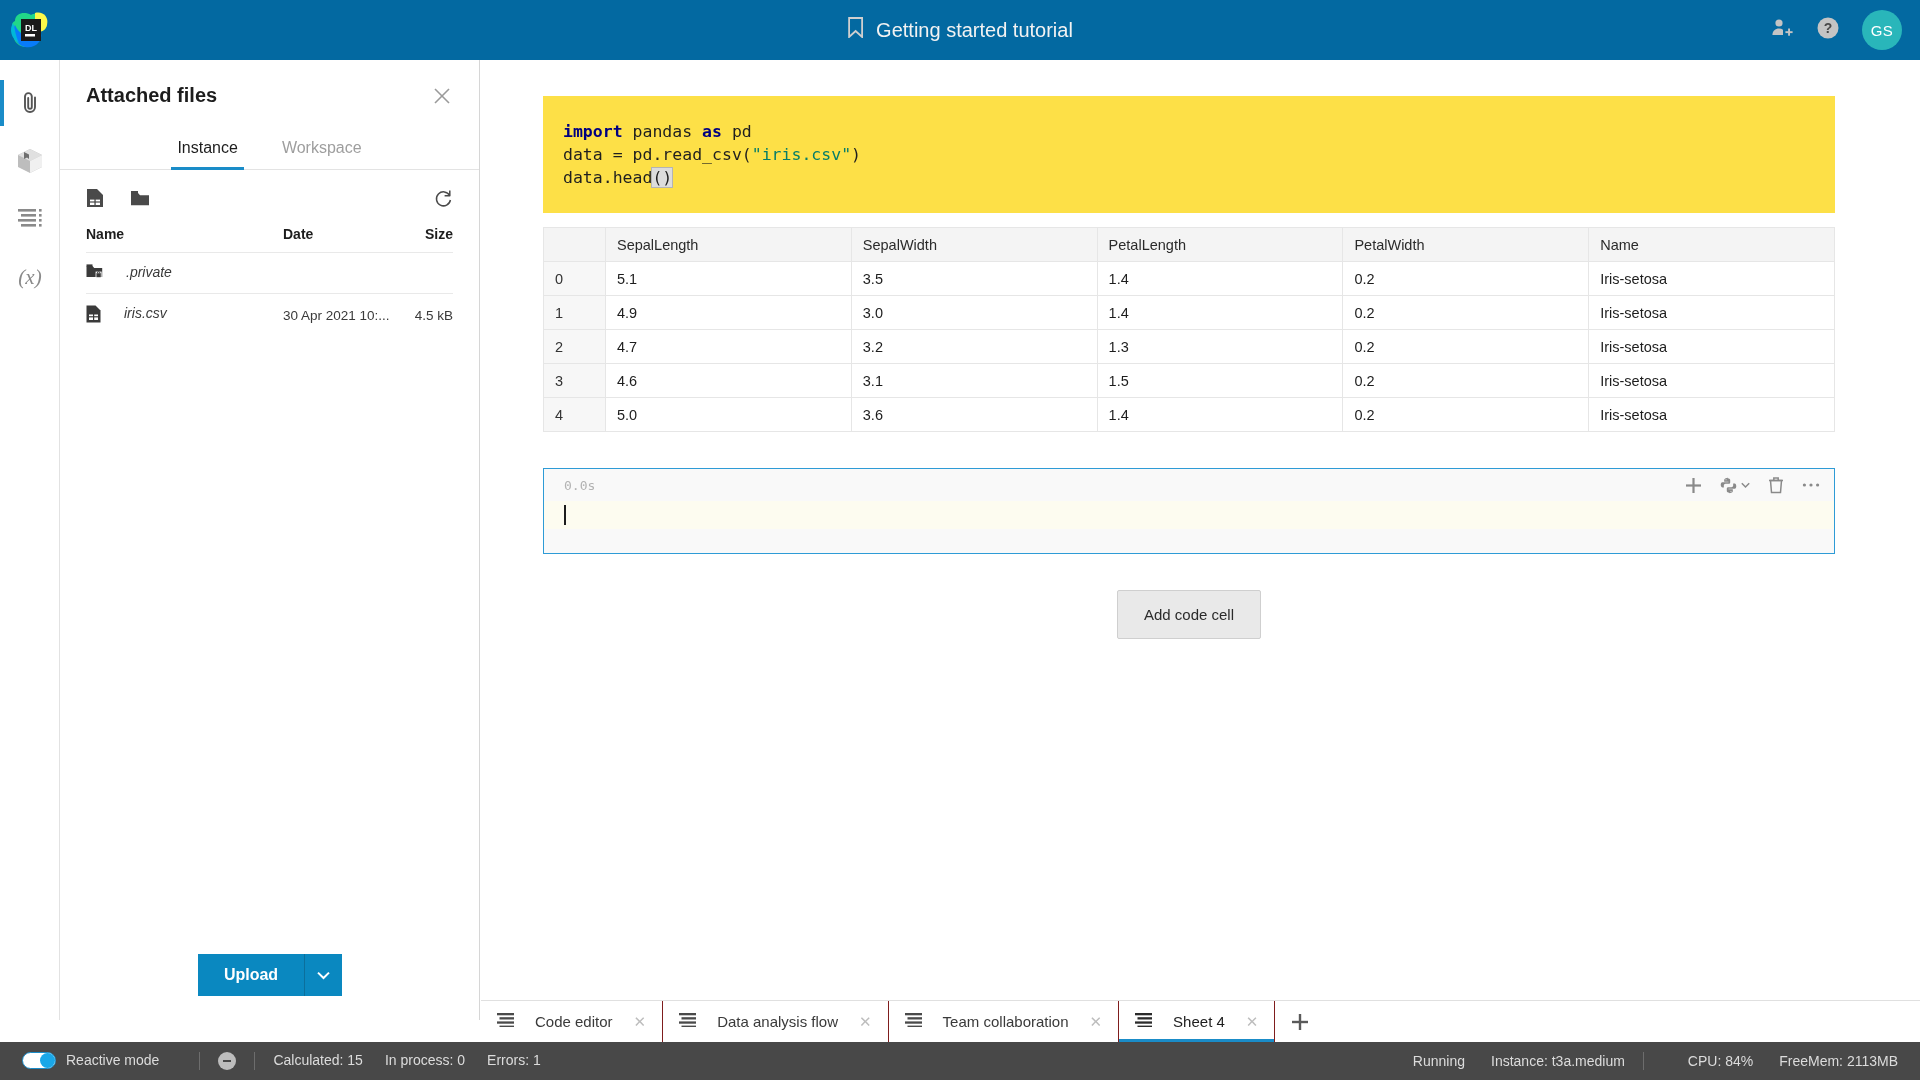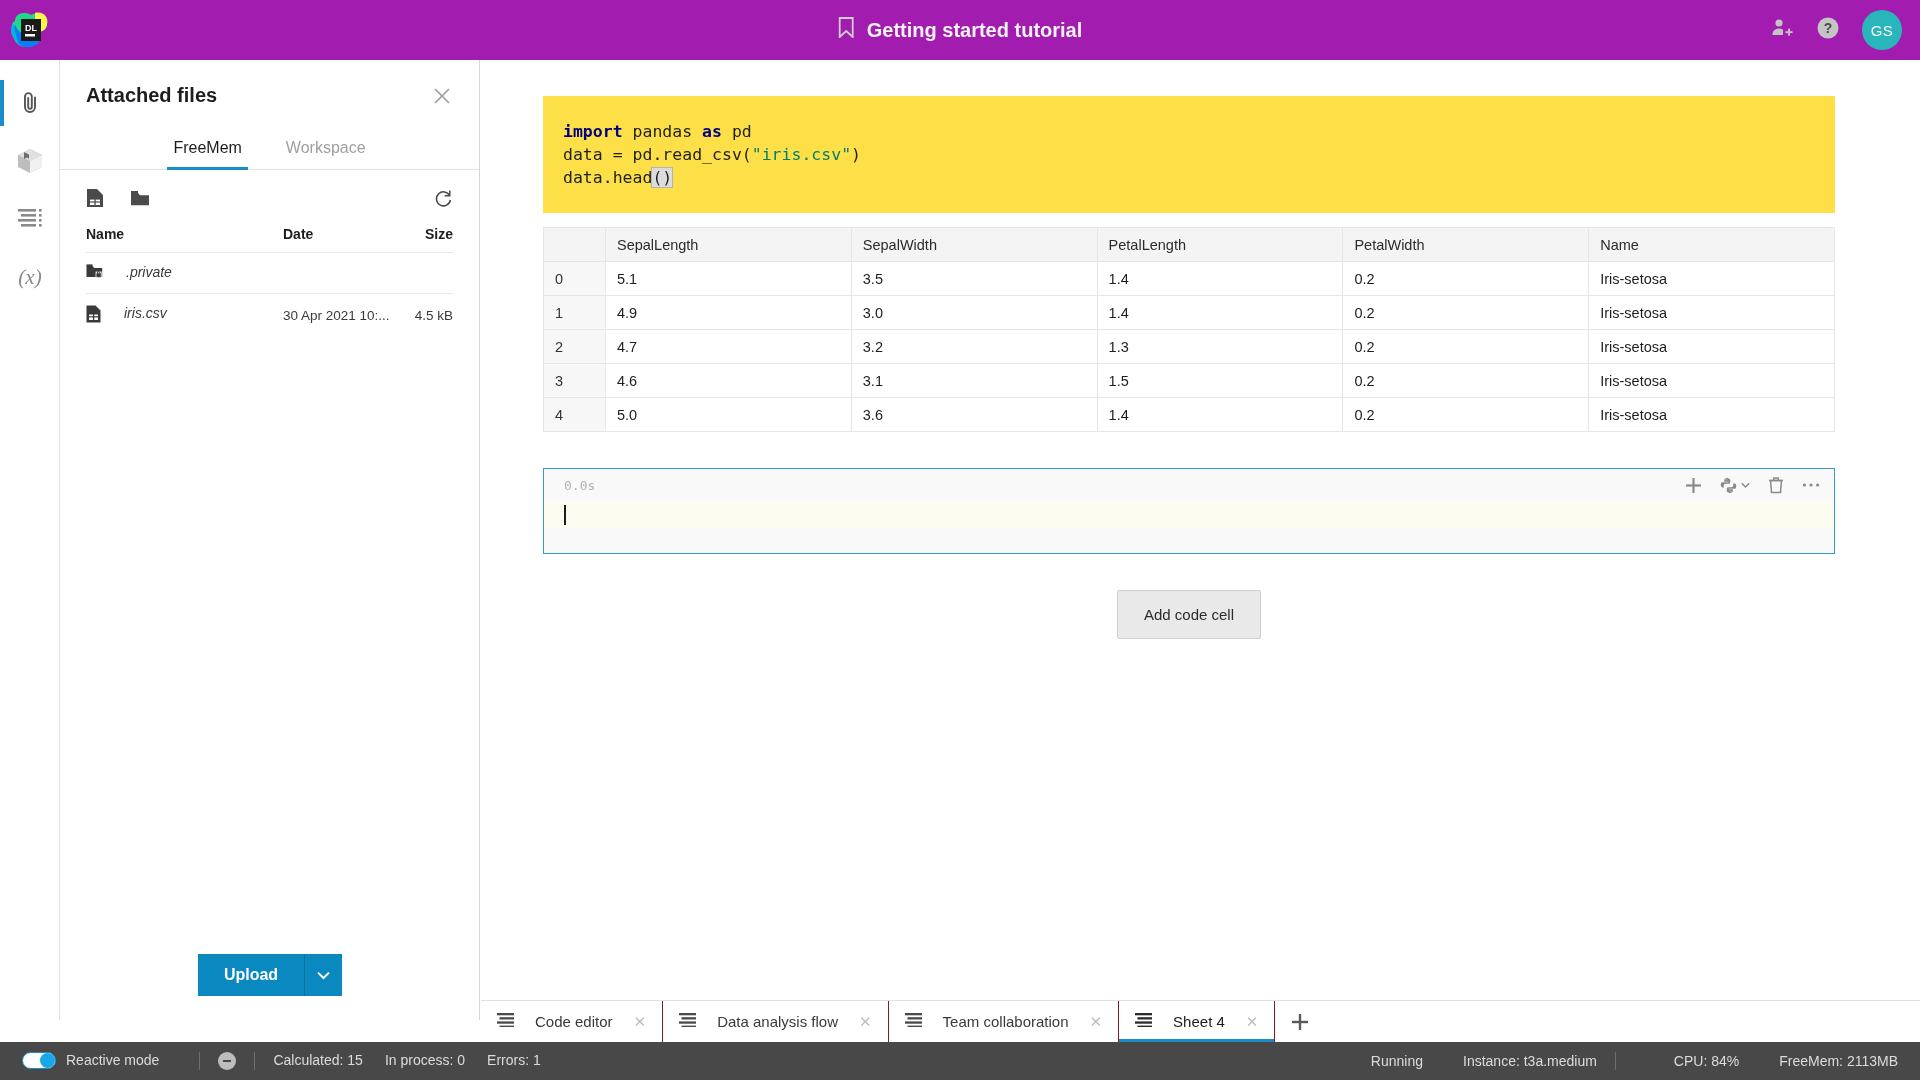--- a/index.html
+++ b/index.html
@@ -7,33 +7,33 @@
     width: 1920px; height: 1080px;
     overflow: hidden;
     font-family: "Liberation Sans", sans-serif;
     background: #ffffff;
   }
   #app { position: relative; width: 1920px; height: 1080px; }
 
   
   .topbar {
     position: absolute; top: 0; left: 0; width: 1920px; height: 60px;
-    background: #a21caf; display: flex; align-items: center;
+    background: #0369a1; display: flex; align-items: center;
   }
   .logo { width: 60px; height: 60px; display: flex; align-items: center; justify-content: center; }
   .logo svg { display: block; }
   .menu { display: flex; align-items: center; gap: 0px; margin-left: 10px; }
   .menu-item {
     color: #c9c9c9; font-size: 17px; padding: 8px 14px; cursor: default;
     line-height: 1;
   }
   .doc-title {
     position: absolute; left: 50%; top: 50%; transform: translate(-50%,-50%);
     display: flex; align-items: center; gap: 12px;
-    color: #f2f2f2; font-size: 20px; white-space: nowrap; font-weight: bold;
+    color: #f2f2f2; font-size: 20px; white-space: nowrap;
   }
   .topbar-right {
     position: absolute; right: 18px; top: 0; height: 60px;
     display: flex; align-items: center; gap: 22px;
   }
   .avatar {
     width: 40px; height: 40px; border-radius: 50%;
     background: #29b6ba; color: #ffffff; font-size: 15px;
     display: flex; align-items: center; justify-content: center;
     letter-spacing: 0.5px;
@@ -208,21 +208,21 @@
   }
   .toggle::after {
     content: ""; position: absolute; right: 0px; top: 0px;
     width: 15px; height: 15px; border-radius: 50%; background: #19a7e8;
   }
   .sep { width: 1px; height: 18px; background: #6d6d6d; margin: 0 18px; }
   .status-item { margin-right: 22px; white-space: nowrap; }
   .status-right {
     margin-left: auto; display: flex; align-items: center;
   }
-  .status-right .status-item { margin-right: 0; margin-left: 40px; }
+  .status-right .status-item { margin-right: 0; margin-left: 26px; }
   .pause-icon {
     width: 18px; height: 18px; border-radius: 50%; background: #bdbdbd;
     display: flex; align-items: center; justify-content: center;
   }
   .pause-icon i { display: block; width: 8px; height: 2px; background: #484848; }
 </style>
 </head>
 <body>
 
 <div id="app">
@@ -314,21 +314,21 @@
       <div class="panel-title">Attached files</div>
       <div class="panel-close">
         <svg width="22" height="22" viewBox="0 0 22 22" stroke="#9a9a9a" stroke-width="1.6">
           <line x1="4" y1="4" x2="18" y2="18"></line>
             <line x1="18" y1="4" x2="4" y2="18"></line>
         </svg>
       </div>
     </div>
 
     <div class="tabs">
-      <div class="tab active">FreeMem</div>
+      <div class="tab active">Instance</div>
       <div class="tab">Workspace</div>
     </div>
 
     <div class="file-toolbar">
       <span class="tb-icon">
         <svg width="18" height="20" viewBox="0 0 18 20" fill="#4a4a4a">
           <path d="M1 1 h10 l6 6 v12 h-16 z"></path>
           <rect x="4" y="10" width="10" height="7" fill="#ffffff"></rect>
           <rect x="4" y="10" width="10" height="1.6" fill="#4a4a4a"></rect>
           <rect x="8.4" y="10" width="1.3" height="7" fill="#4a4a4a"></rect>

